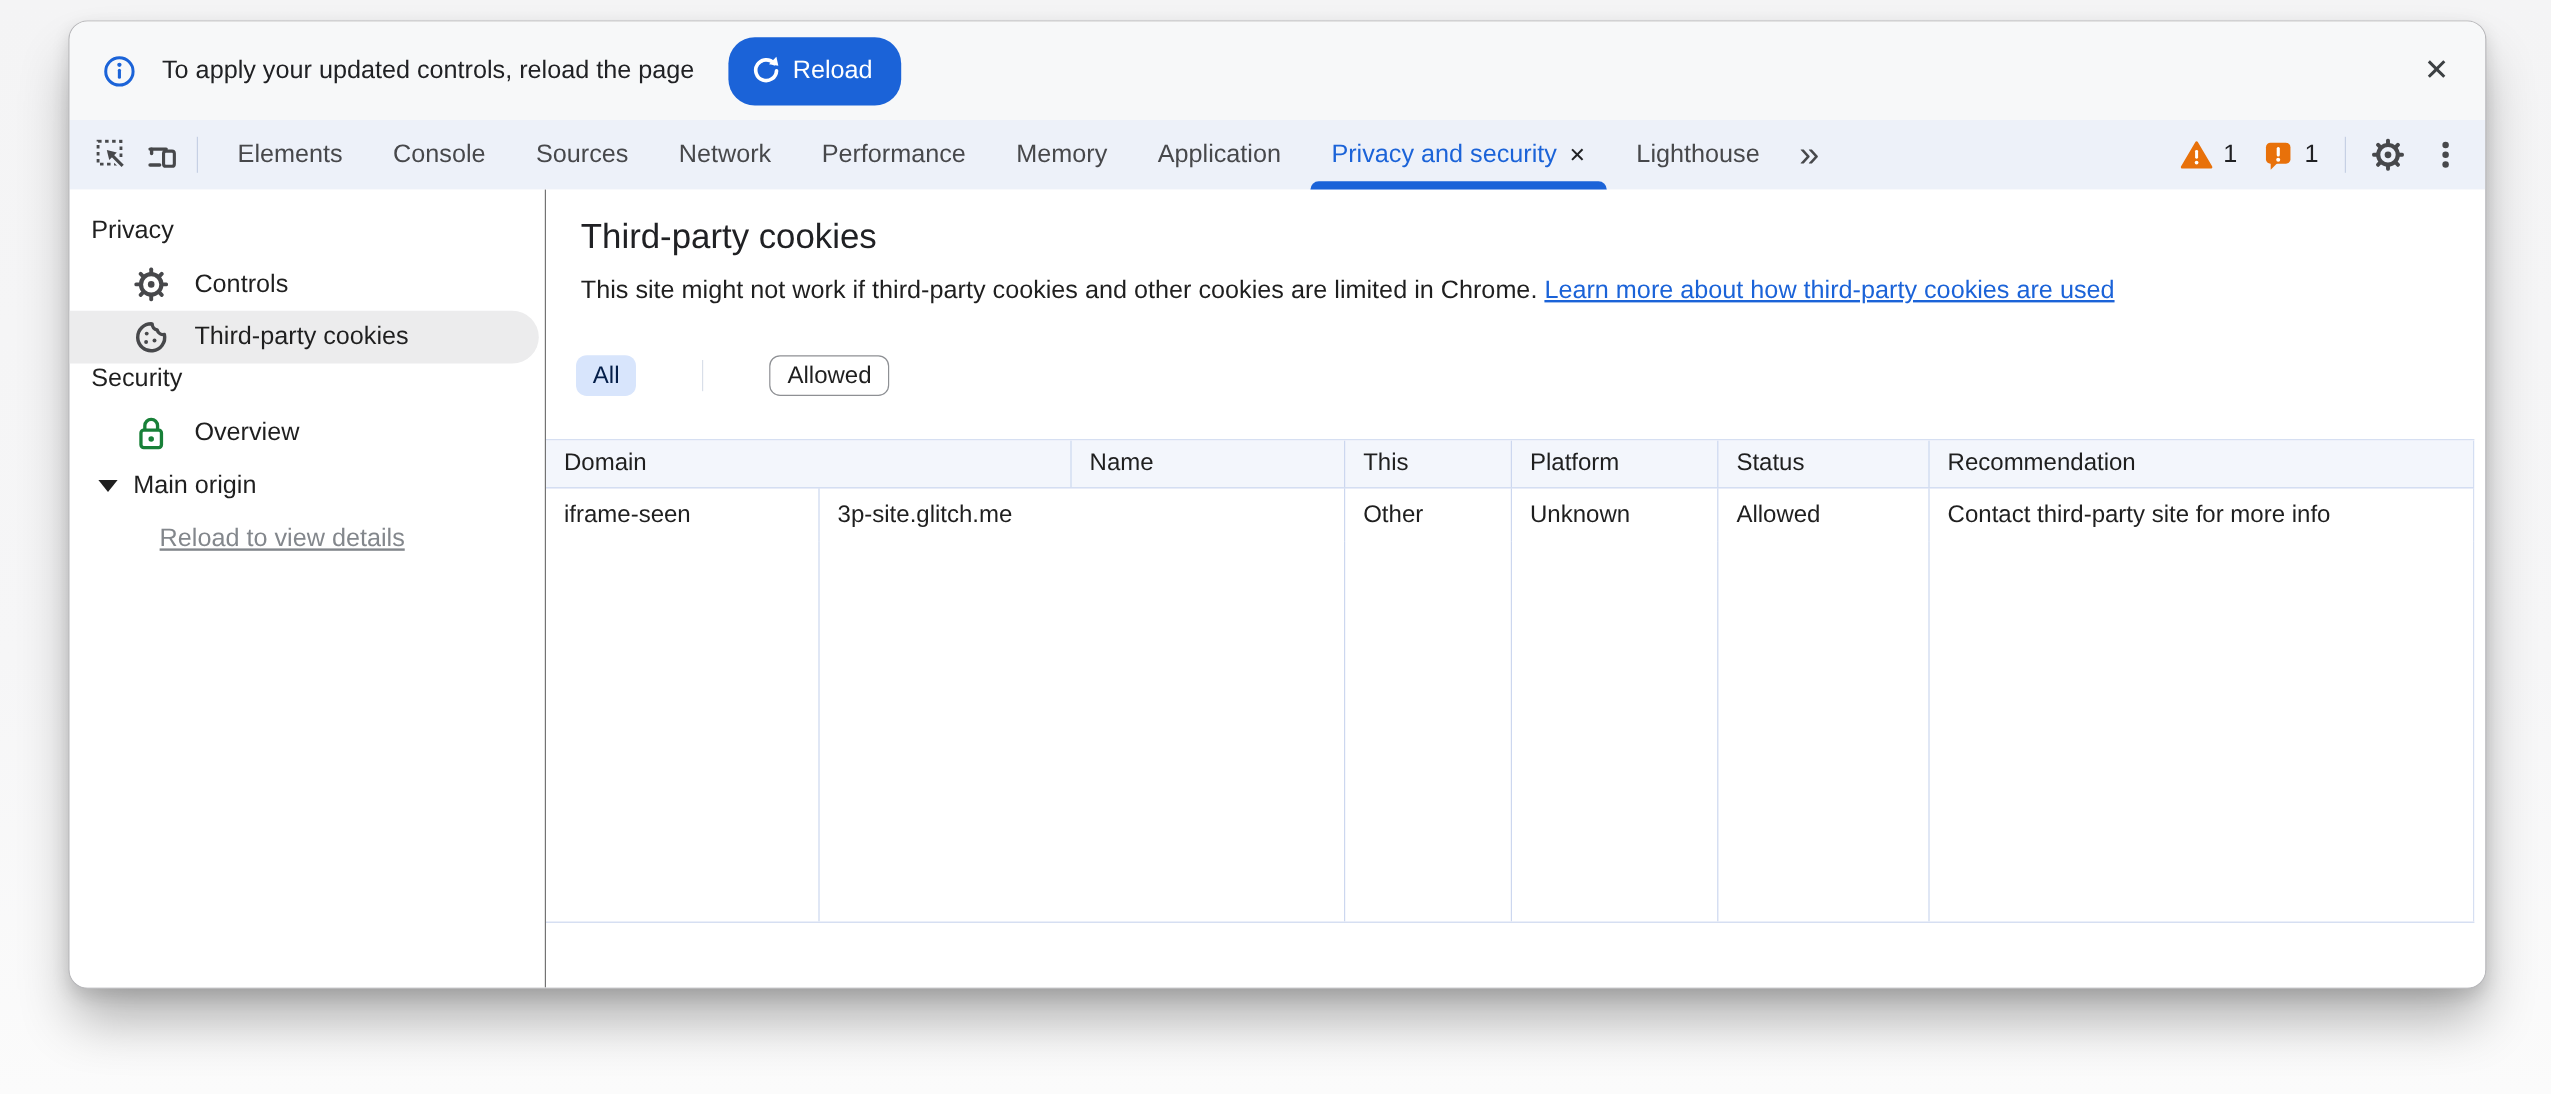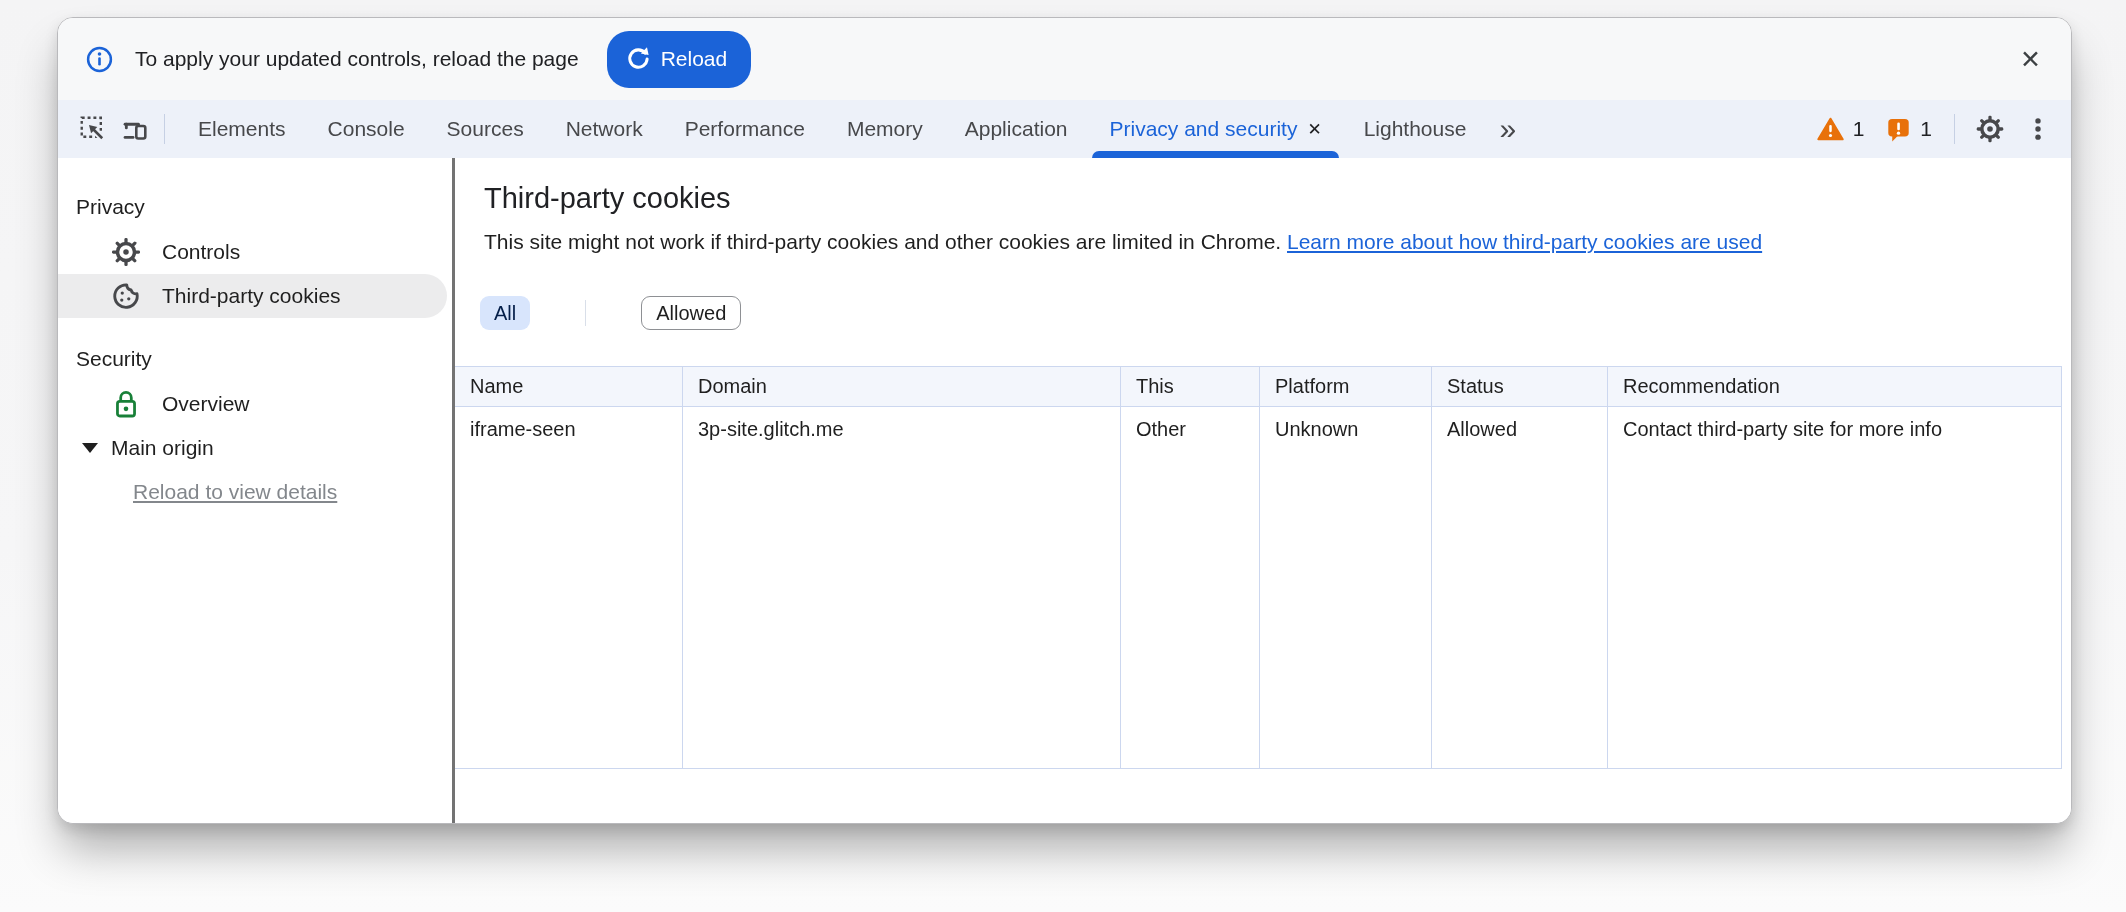--- a/index.html
+++ b/index.html
@@ -68,25 +68,25 @@
   .more-tabs {
     border:none; background:transparent; color:#47484b; font-size:30px; line-height:1;
     padding:0 12px; cursor:pointer; display:flex; align-items:center;
   }
   .toolbar-right { margin-left:auto; display:flex; align-items:center; gap:6px; }
   .status-group { display:flex; align-items:center; gap:9px; padding:0 8px; cursor:pointer; }
   .status-count { font-size:21px; color:#202124; }
   
   .body { flex:1; display:flex; min-height:0; }
   .sidebar {
-    width:397px; flex:0 0 397px; border-right:3px solid #737373;
-    padding-top:36px; background:#fff;
+    width:397px; flex:0 0 397px; border-right:1px solid #737373;
+    padding-top:21px; background:#fff;
   }
   .side-heading { font-size:21px; color:#1f1f1f; padding-left:18px; line-height:26px; }
-  .side-heading.second { margin-top:28px; }
+  .side-heading.second { }
   .side-item {
     height:44px; display:flex; align-items:center; padding-left:53px; cursor:pointer;
   }
   .side-item.first { margin-top:10px; }
   .side-item.sel { background:#ececed; border-radius:0 22px 22px 0; margin-right:5px; }
   .side-item .s-icon { width:30px; height:30px; flex:0 0 30px; color:#47484b; }
   .side-item .s-label { font-size:21px; color:#1f1f1f; margin-left:21px; white-space:nowrap; }
   .side-item.origin { padding-left:24px; }
   .tri-down {
     width:0; height:0; border-left:8px solid transparent; border-right:8px solid transparent;
@@ -320,22 +320,22 @@
         <a>Learn more about how third-party cookies are used</a></p>
 
       <div class="chips">
         <span class="chip active">All</span>
         <span class="chip-div"></span>
         <span class="chip plain">Allowed</span>
       </div>
 
       <div class="cookie-table">
         <div class="trow thead">
+          <div class="tc c1">Domain</div>
           <div class="tc c0">Name</div>
-          <div class="tc c1">Domain</div>
           <div class="tc c2">This</div>
           <div class="tc c3">Platform</div>
           <div class="tc c4">Status</div>
           <div class="tc c5">Recommendation</div>
         </div>
         <div class="trow tdata">
           <div class="tc c0">iframe-seen</div>
           <div class="tc c1">3p-site.glitch.me</div>
           <div class="tc c2">Other</div>
           <div class="tc c3">Unknown</div>

